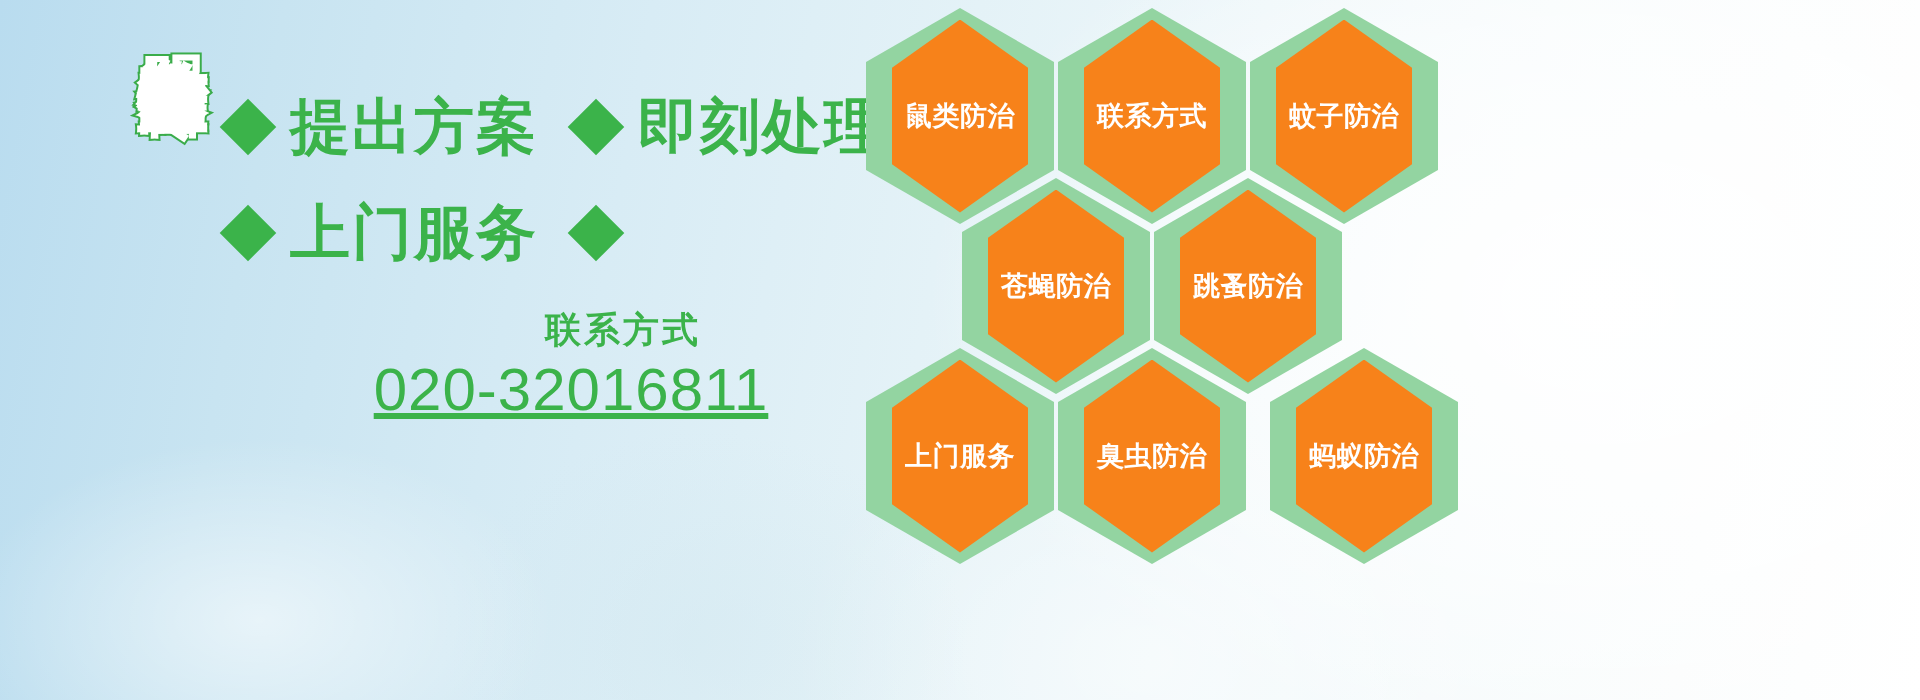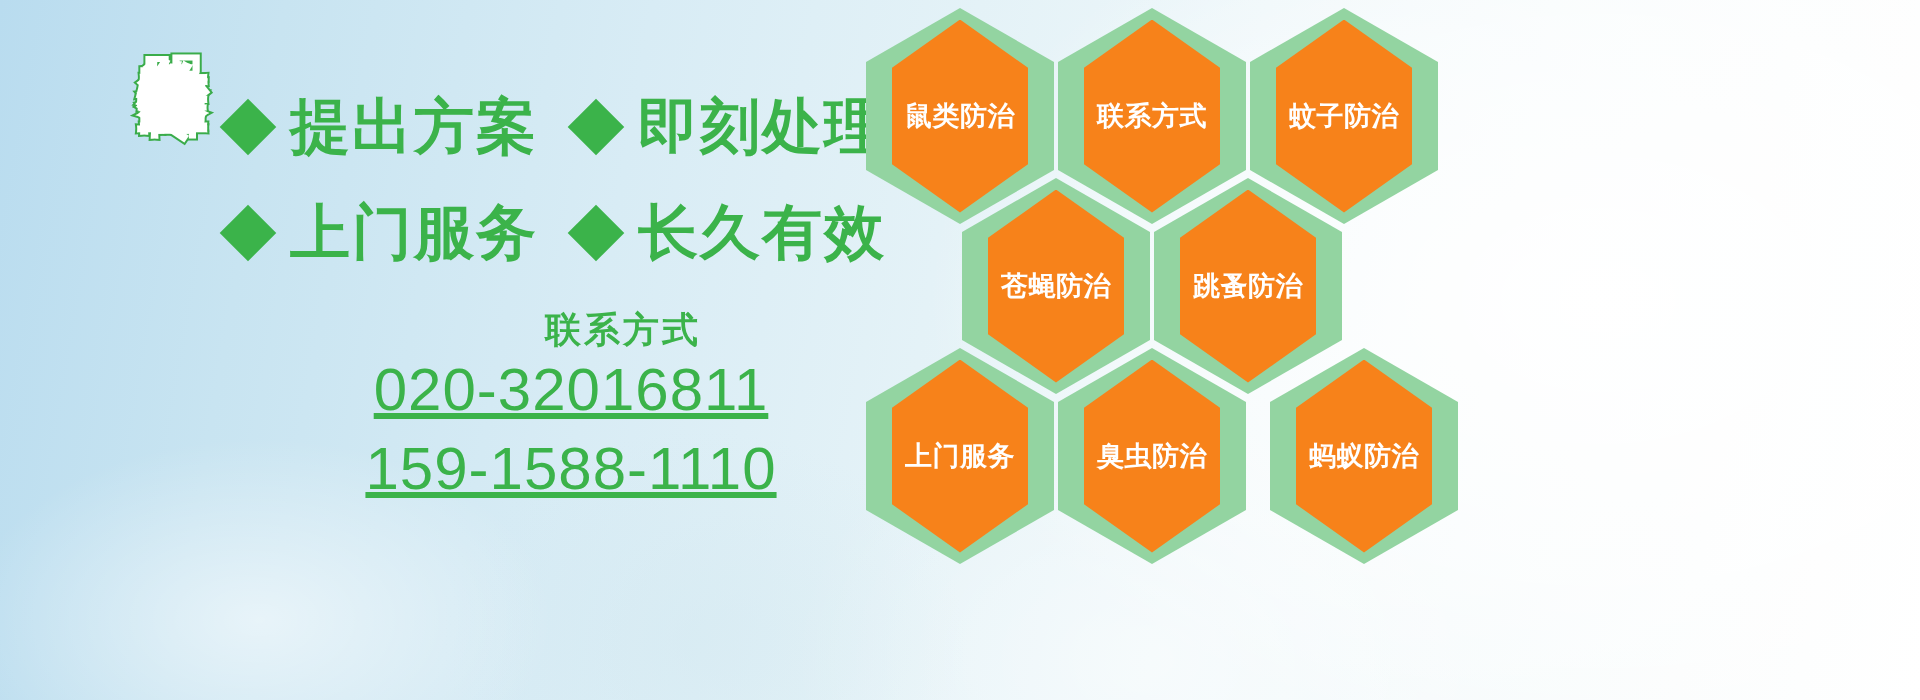--- a/index.html
+++ b/index.html
@@ -118,28 +118,26 @@
     <div class="feat-row">
       <span class="dia"></span>
       <span class="feat-txt">提出方案</span>
       <span class="dia second"></span>
       <span class="feat-txt">即刻处理</span>
     </div>
     <div class="feat-row">
       <span class="dia"></span>
       <span class="feat-txt">上门服务</span>
       <span class="dia second"></span>
-      <span class="feat-txt">长久有效</span>
     </div>
   </div>
 
   <div id="contact">
     <div id="contact-label">联系方式</div>
     <div class="phone">020-32016811</div>
-    <div class="phone">159-1588-1110</div>
   </div>
 
   <div id="comb">
 
     <div class="hex" style="left:4px;  top:8px;">
       <div class="hex-inner">
         <span class="hex-label">鼠类防治</span>
       </div>
     </div>
     <div class="hex" style="left:196px;top:8px;">

